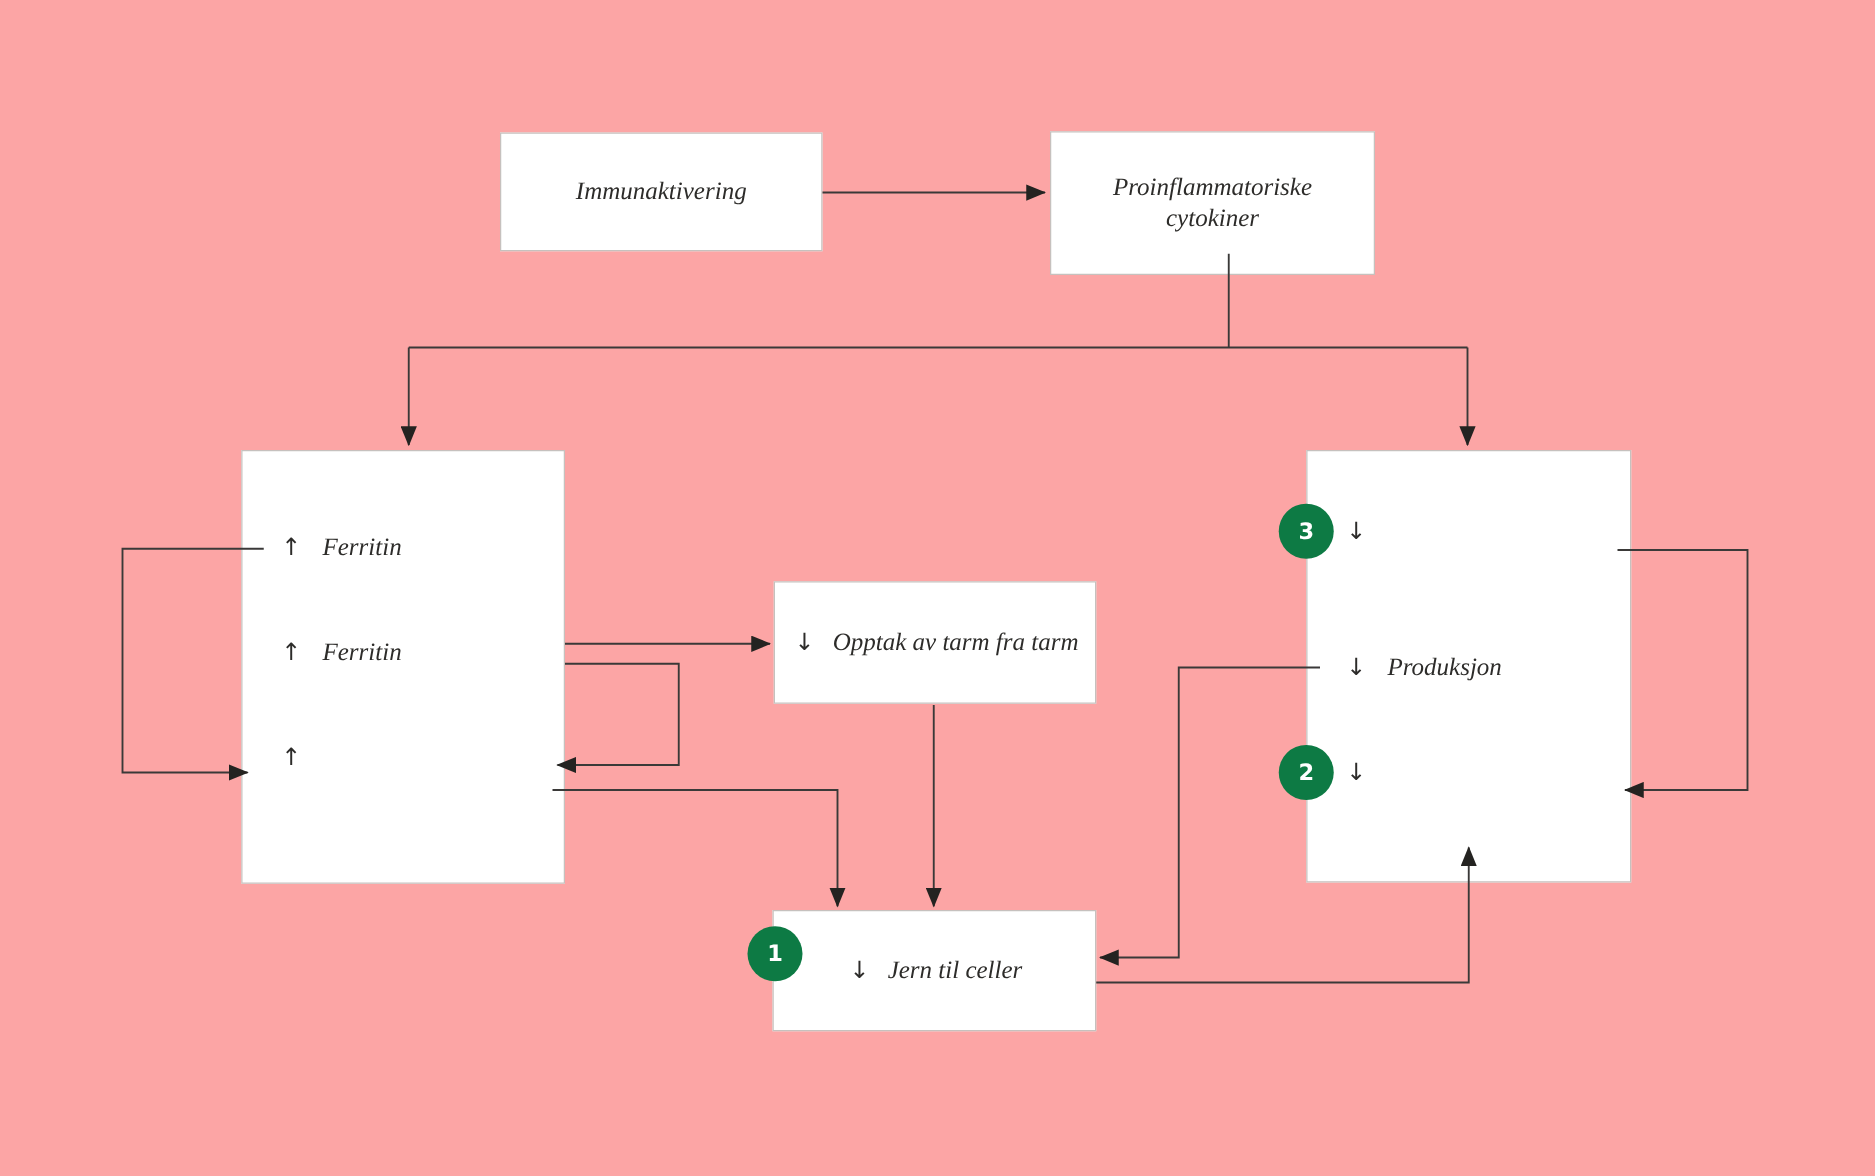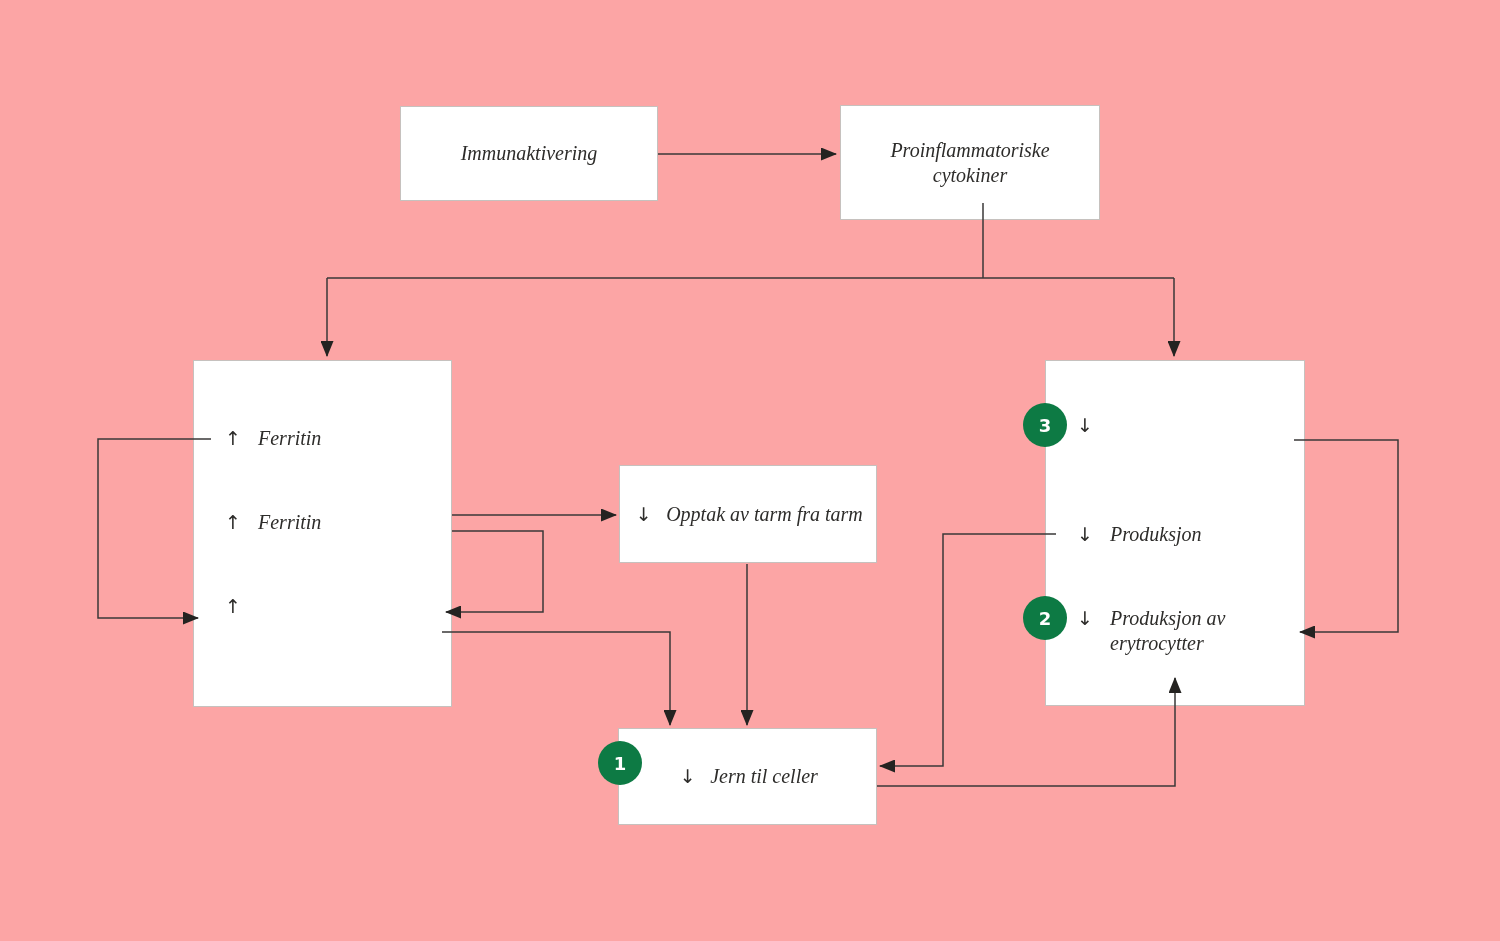--- a/index.html
+++ b/index.html
@@ -105,22 +105,20 @@
   <div class="node" style="left:1045px;top:360px;width:260px;height:346px">
     <div class="item" style="top:52px">
       <span class="dir">↓</span>
     </div>
     <div class="item" style="top:161px">
       <span class="dir">↓</span>
       <span class="lbl">Produksjon</span>
     </div>
     <div class="item" style="top:245px">
       <span class="dir">↓</span>
-      <span class="lbl">Produksjon av
-erytrocytter</span>
     </div>
   </div>
 
   <div class="node center" style="left:618px;top:728px;width:259px;height:97px">
     <div class="row">
       <span class="dir">↓</span>
       <span class="lbl">Jern til celler</span>
     </div>
   </div>
 

